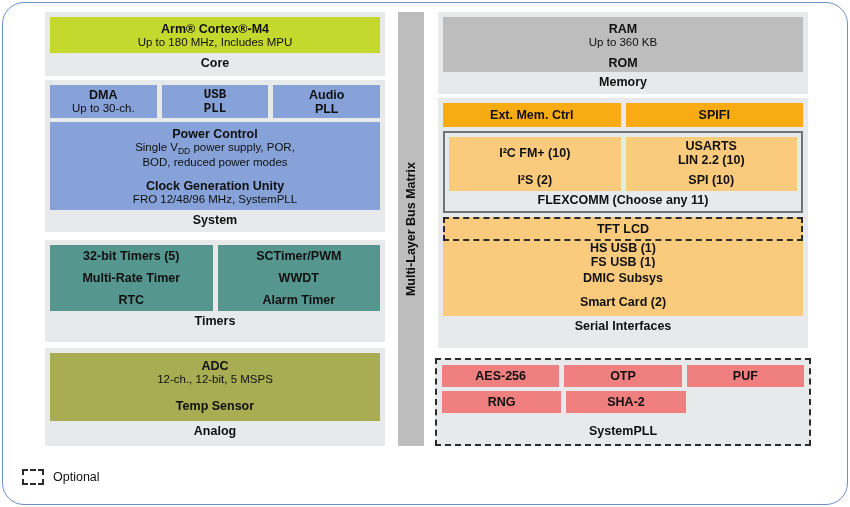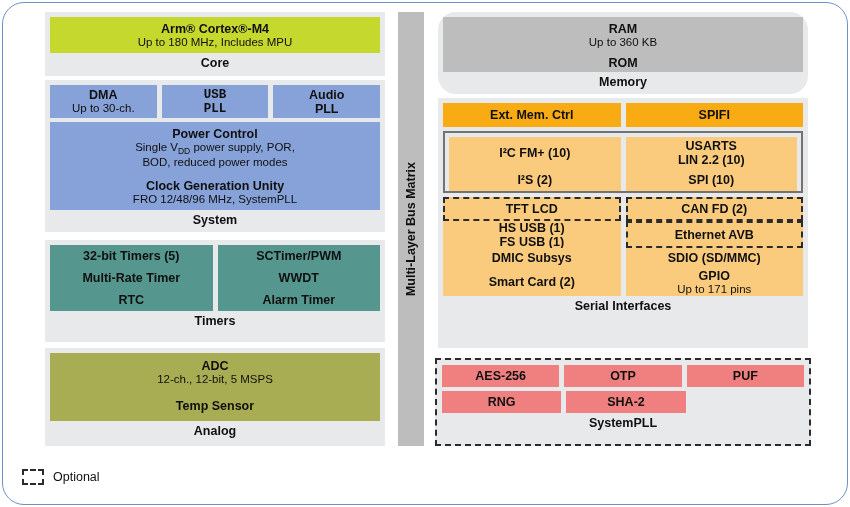--- a/index.html
+++ b/index.html
@@ -171,21 +171,21 @@
     <div class="blk c-olive" style="height:30px;">
       <span class="t1">Temp Sensor</span>
     </div>
     <div class="grp-title">Analog</div>
   </div>
 
   <div id="bus" style="left:398px; top:12px; width:26px; height:434px;">
     <span>Multi-Layer Bus Matrix</span>
   </div>
 
-  <div class="group" style="left:438px; top:12px; width:370px; height:82px;border-radius:18px;">
+  <div class="group" style="left:438px; top:12px; width:370px; height:82px;">
     <div class="blk c-grey" style="height:36px;">
       <span class="t1">RAM</span>
       <span class="t2">Up to 360 KB</span>
     </div>
     <div class="blk c-grey" style="height:19px;">
       <span class="t1">ROM</span>
     </div>
     <div class="grp-title">Memory</div>
   </div>
 
@@ -213,72 +213,58 @@
         <div class="col">
           <div class="blk c-peach" style="height:32px;">
             <span class="t1">USARTS</span>
             <span class="t1">LIN 2.2 (10)</span>
           </div>
           <div class="blk c-peach" style="height:22px;">
             <span class="t1">SPI (10)</span>
           </div>
         </div>
       </div>
+      <div class="flex-title">FLEXCOMM (Choose any 11)</div>
     </div>
 
     <div class="row">
       <div class="col">
         <div class="blk c-peach optional" style="height:24px;">
           <span class="t1">TFT LCD</span>
         </div>
         <div class="blk c-peach" style="height:27px;">
           <span class="t1">HS USB (1)</span>
           <span class="t1">FS USB (1)</span>
         </div>
         <div class="blk c-peach" style="height:20px;">
           <span class="t1">DMIC Subsys</span>
         </div>
         <div class="blk c-peach" style="height:28px;">
           <span class="t1">Smart Card (2)</span>
         </div>
       </div>
-      <div class="col">
-        <div class="blk c-peach optional" style="height:24px;">
-          <span class="t1">CAN FD (2)</span>
-        </div>
-        <div class="blk c-peach optional" style="height:27px;">
-          <span class="t1">Ethernet AVB</span>
-        </div>
-        <div class="blk c-peach" style="height:20px;">
-          <span class="t1">SDIO (SD/MMC)</span>
-        </div>
-        <div class="blk c-peach" style="height:28px;">
-          <span class="t1">GPIO</span>
-          <span class="t2">Up to 171 pins</span>
-        </div>
-      </div>
     </div>
 
     <div class="grp-title">Serial Interfaces</div>
   </div>
 
   <div class="group dashed" style="left:435px; top:358px; width:376px; height:88px;">
     <div class="row" style="margin-bottom:4px;">
       <div class="blk c-salmon" style="flex:1; height:22px; margin-bottom:0;">
         <span class="t1">AES-256</span>
       </div>
       <div class="blk c-salmon" style="flex:1; height:22px; margin-bottom:0;">
         <span class="t1">OTP</span>
       </div>
       <div class="blk c-salmon" style="flex:1; height:22px; margin-bottom:0;">
         <span class="t1">PUF</span>
       </div>
     </div>
     <div class="row" style="margin-bottom:0;">
-      <div class="blk c-salmon" style="flex:1; height:22px; margin-bottom:0;">
+      <div class="blk c-salmon" style="flex:1; height:22px; margin-bottom:8px;">
         <span class="t1">RNG</span>
       </div>
       <div class="blk c-salmon" style="flex:1; height:22px; margin-bottom:0;">
         <span class="t1">SHA-2</span>
       </div>
       <div style="flex:1;"></div>
     </div>
     <div class="grp-title">SystemPLL</div>
   </div>
 

